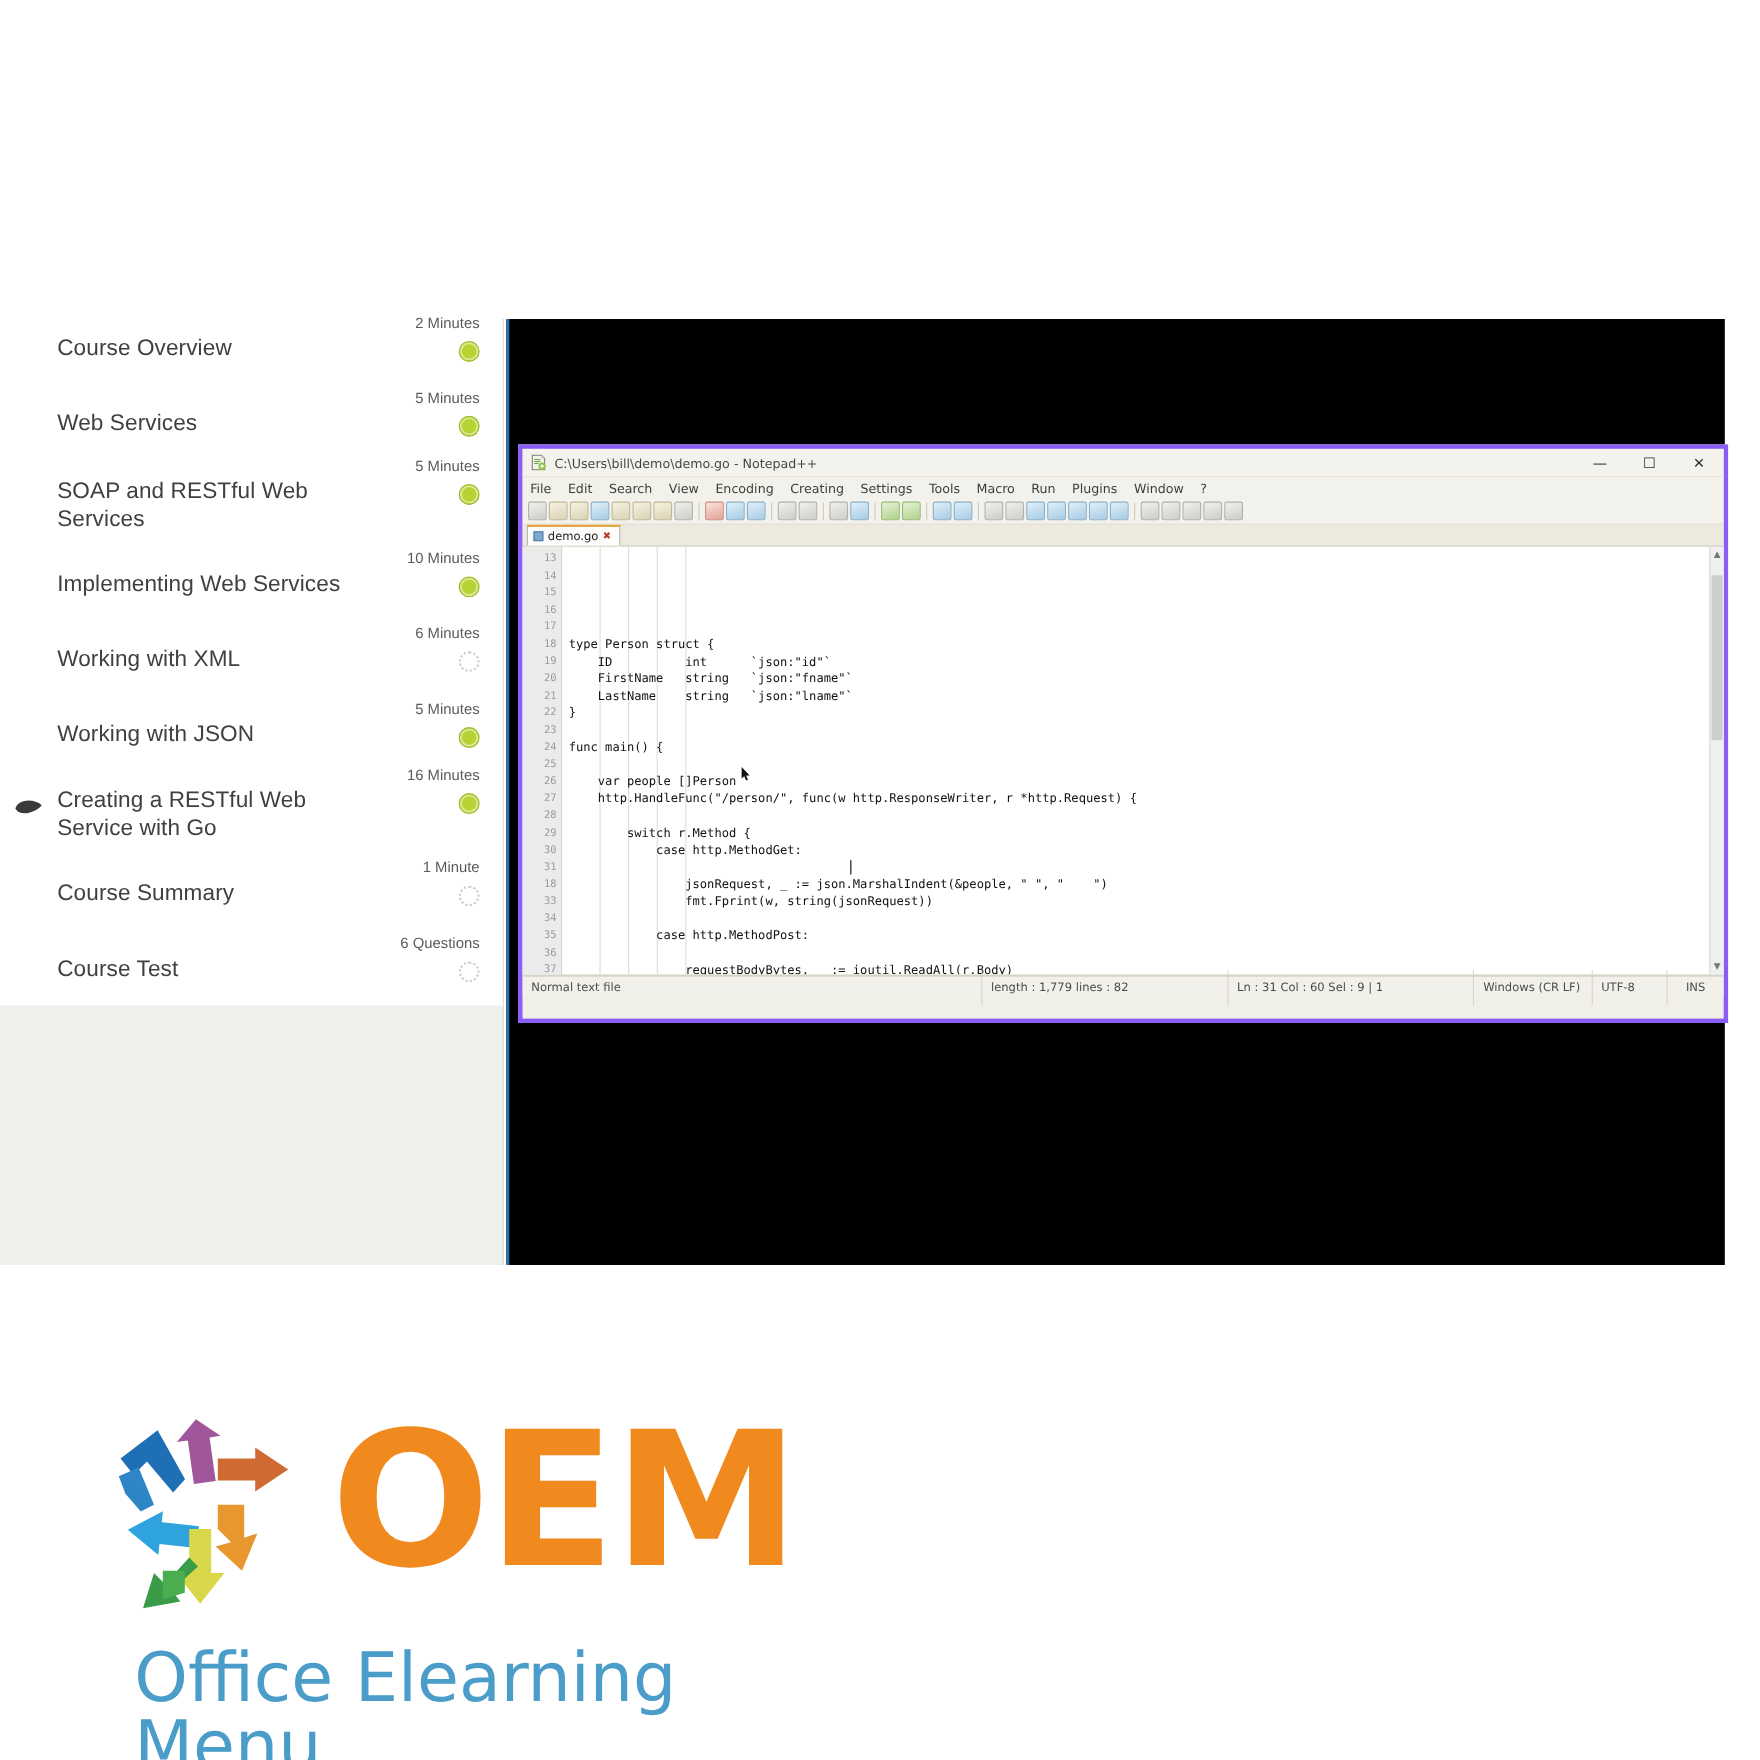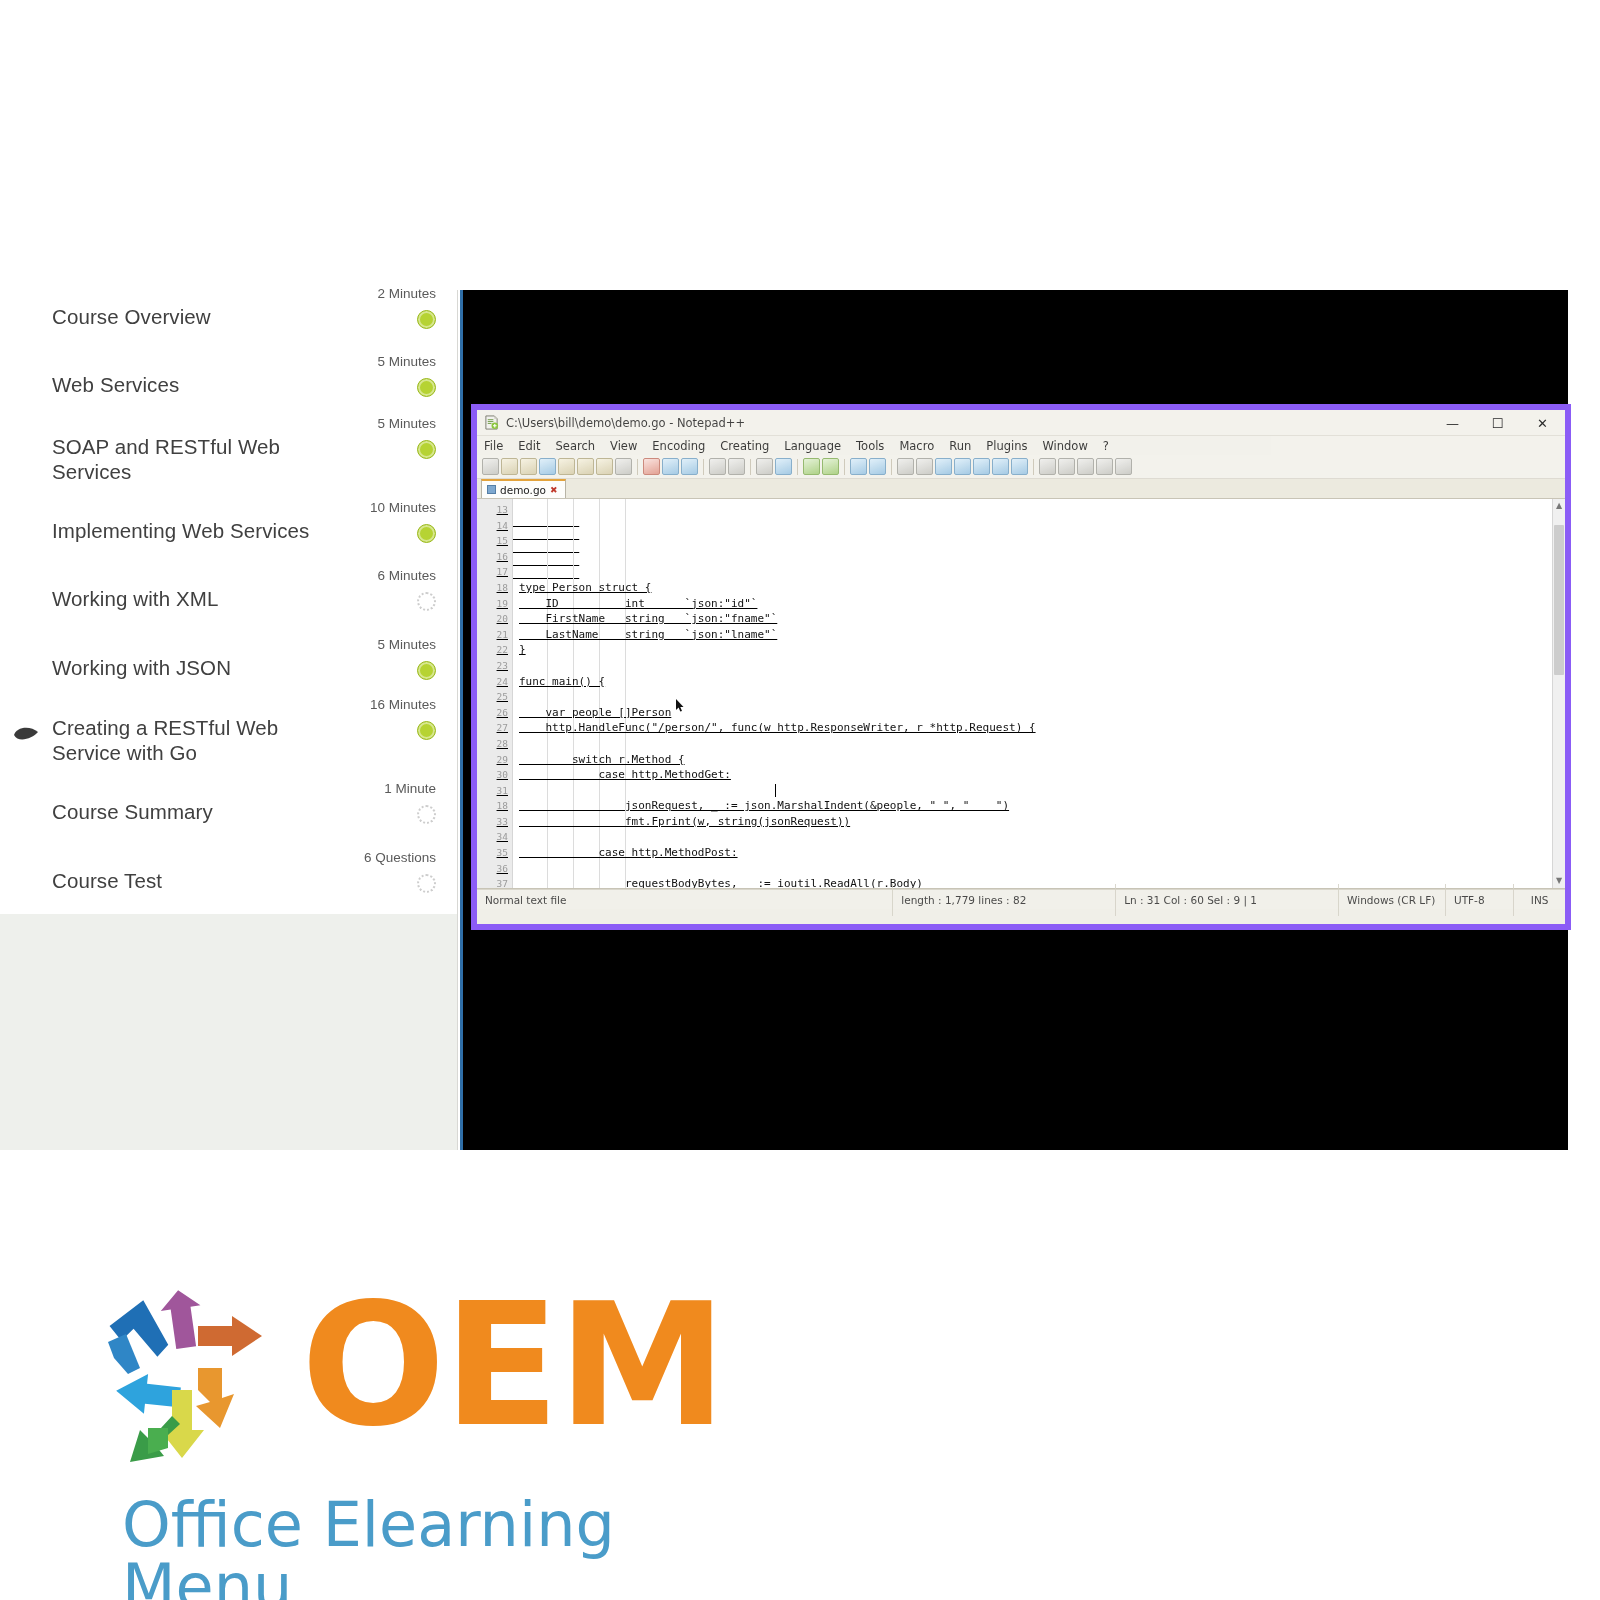--- a/index.html
+++ b/index.html
@@ -68,21 +68,21 @@
   #video {
     position:absolute; left:460px; top:0; width:1108px; height:860px;
     background:#000000;
     border-left:3px solid #2f6fa8;
   }
 
   
   #npp {
     position:absolute; left:8px; top:114px; width:1100px; height:526px;
     background:#f0efe8;
-    border:6px solid #8b5cf6;
+    border:4px solid #8b5cf6;
     font-family:"DejaVu Sans", sans-serif;
     overflow:hidden;
   }
   #npp-titlebar {
     position:relative; height:26px; background:#f3f2ec;
     border-bottom:1px solid #e2e0d8;
     display:flex; align-items:center;
   }
   #npp-appicon {
     width:15px; height:15px; margin-left:7px; margin-right:7px;
@@ -141,21 +141,20 @@
     font-size:10.5px; color:#222;
   }
   .tab-doticon { width:9px; height:9px; background:#7ea8cf; border:1px solid #557fa6; }
   .tab-close { color:#c0392b; font-size:9px; font-weight:bold; }
 
   
   #npp-editor {
     position:relative; height:390px; background:#ffffff;
     display:flex; overflow:hidden;
     border-bottom:1px solid #c8c4b6;
-    text-decoration:underline;
   }
   #gutter {
     width:36px; flex:0 0 36px; background:#ebebeb;
     border-right:1px solid #d6d6d6;
     padding-top:3px;
     font-family:"DejaVu Sans Mono", monospace;
     font-size:9.5px; color:#9b9b9b; text-align:right;
   }
   #gutter div { height:15.6px; line-height:15.6px; padding-right:4px; }
   #codearea {
@@ -298,21 +297,21 @@
         <div class="wbtn" id="wbtn-close">✕</div>
       </div>
 
       <div id="npp-menubar">
           <span class="menu-item">File</span>
           <span class="menu-item">Edit</span>
           <span class="menu-item">Search</span>
           <span class="menu-item">View</span>
           <span class="menu-item">Encoding</span>
           <span class="menu-item">Creating</span>
-          <span class="menu-item">Language</span>
+          <span class="menu-item">Settings</span>
           <span class="menu-item">Tools</span>
           <span class="menu-item">Macro</span>
           <span class="menu-item">Run</span>
           <span class="menu-item">Plugins</span>
           <span class="menu-item">Window</span>
           <span class="menu-item">?</span>
         </div>
 
       <div id="npp-toolbar">
           <div class="tbicon gray"></div>

